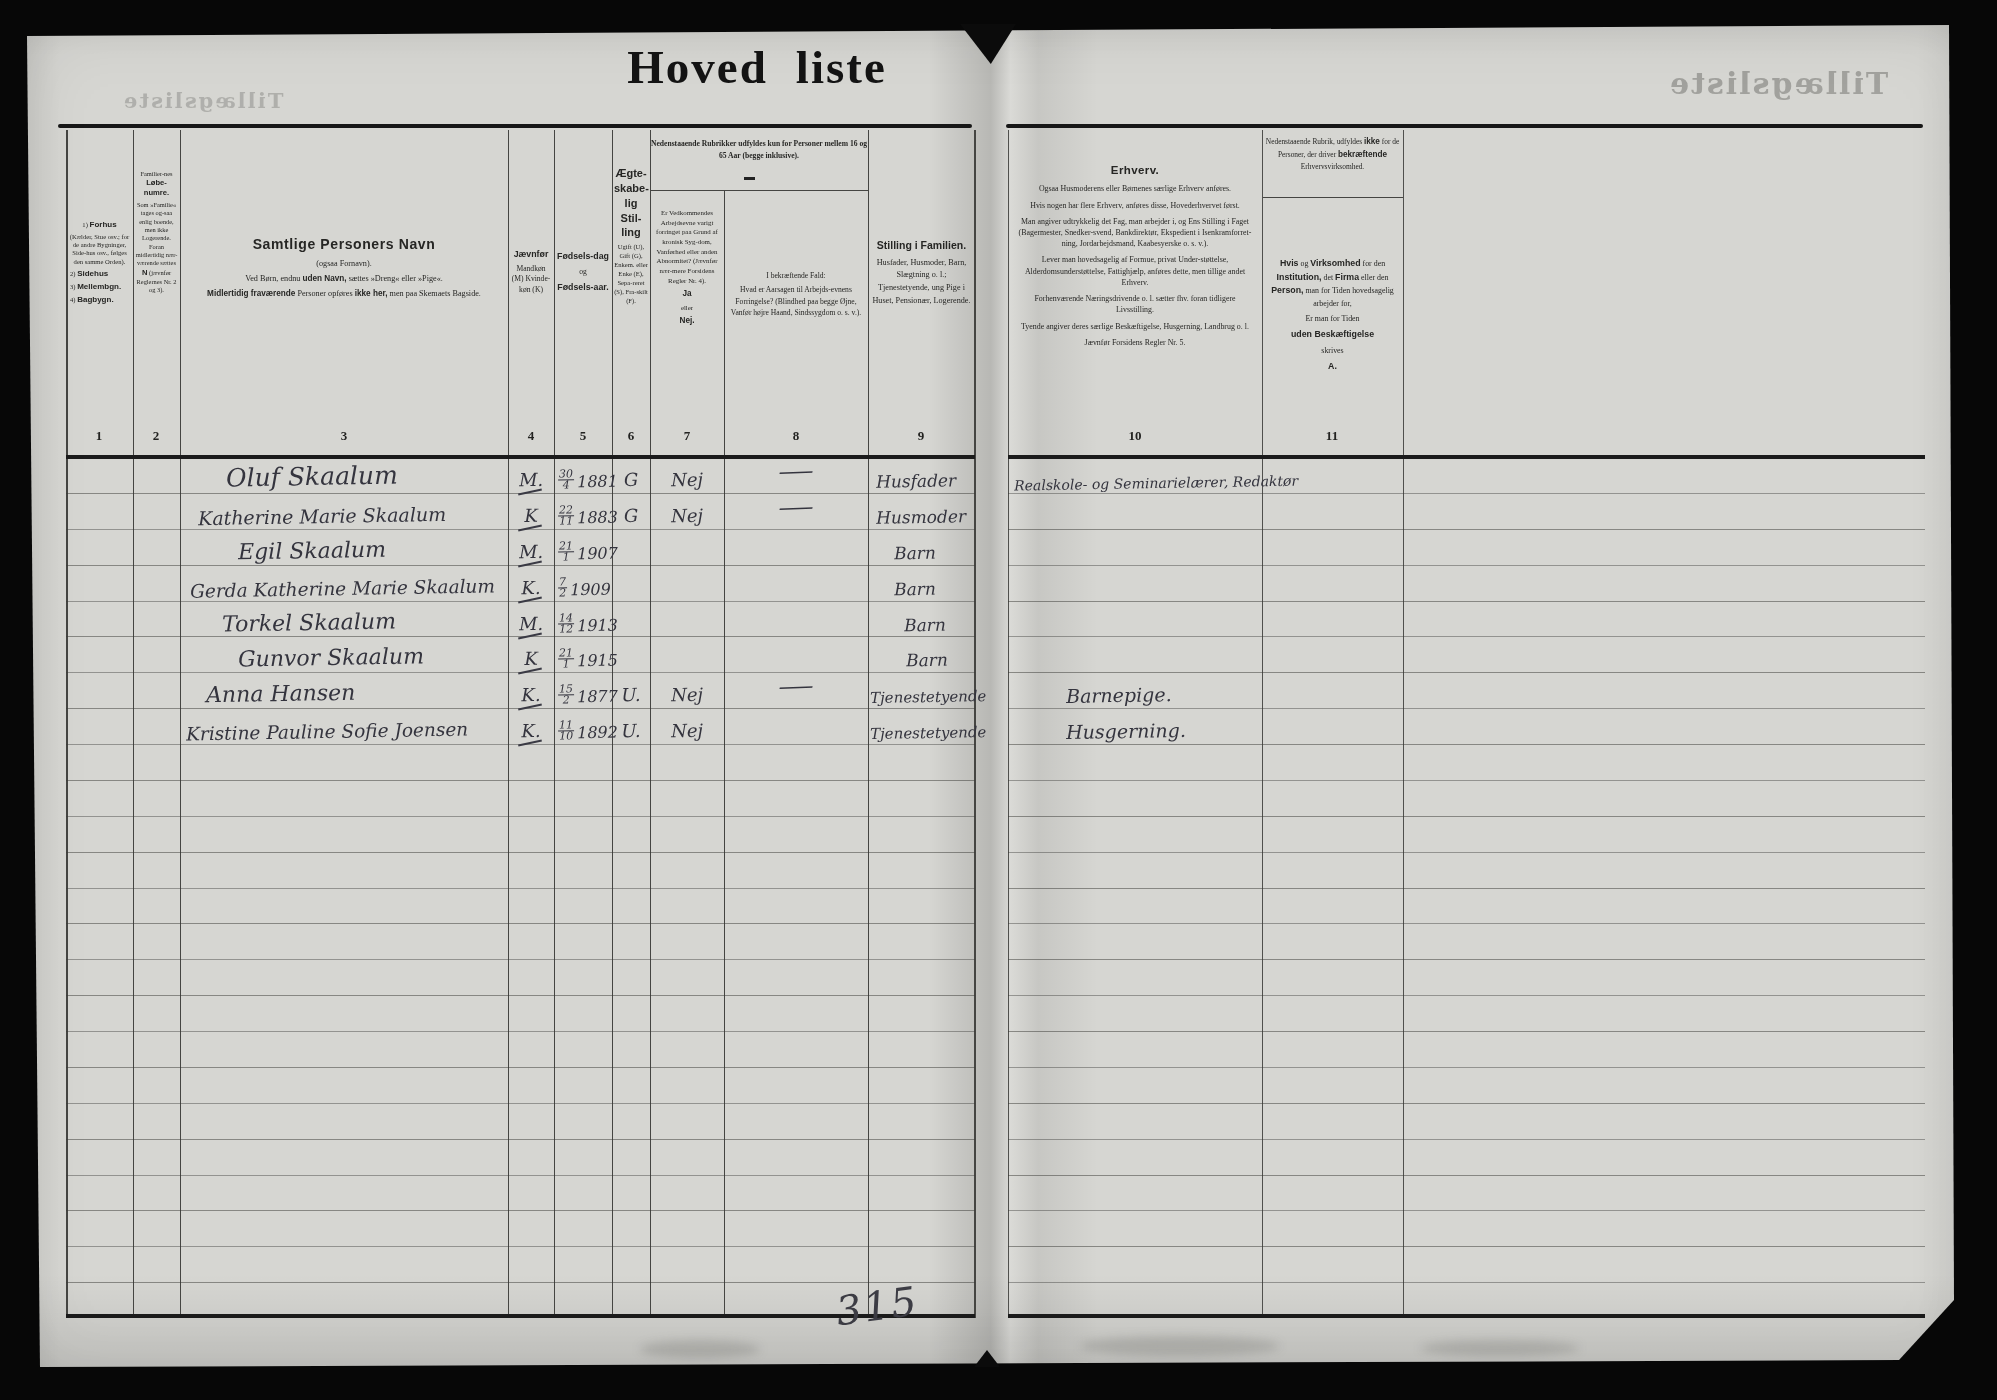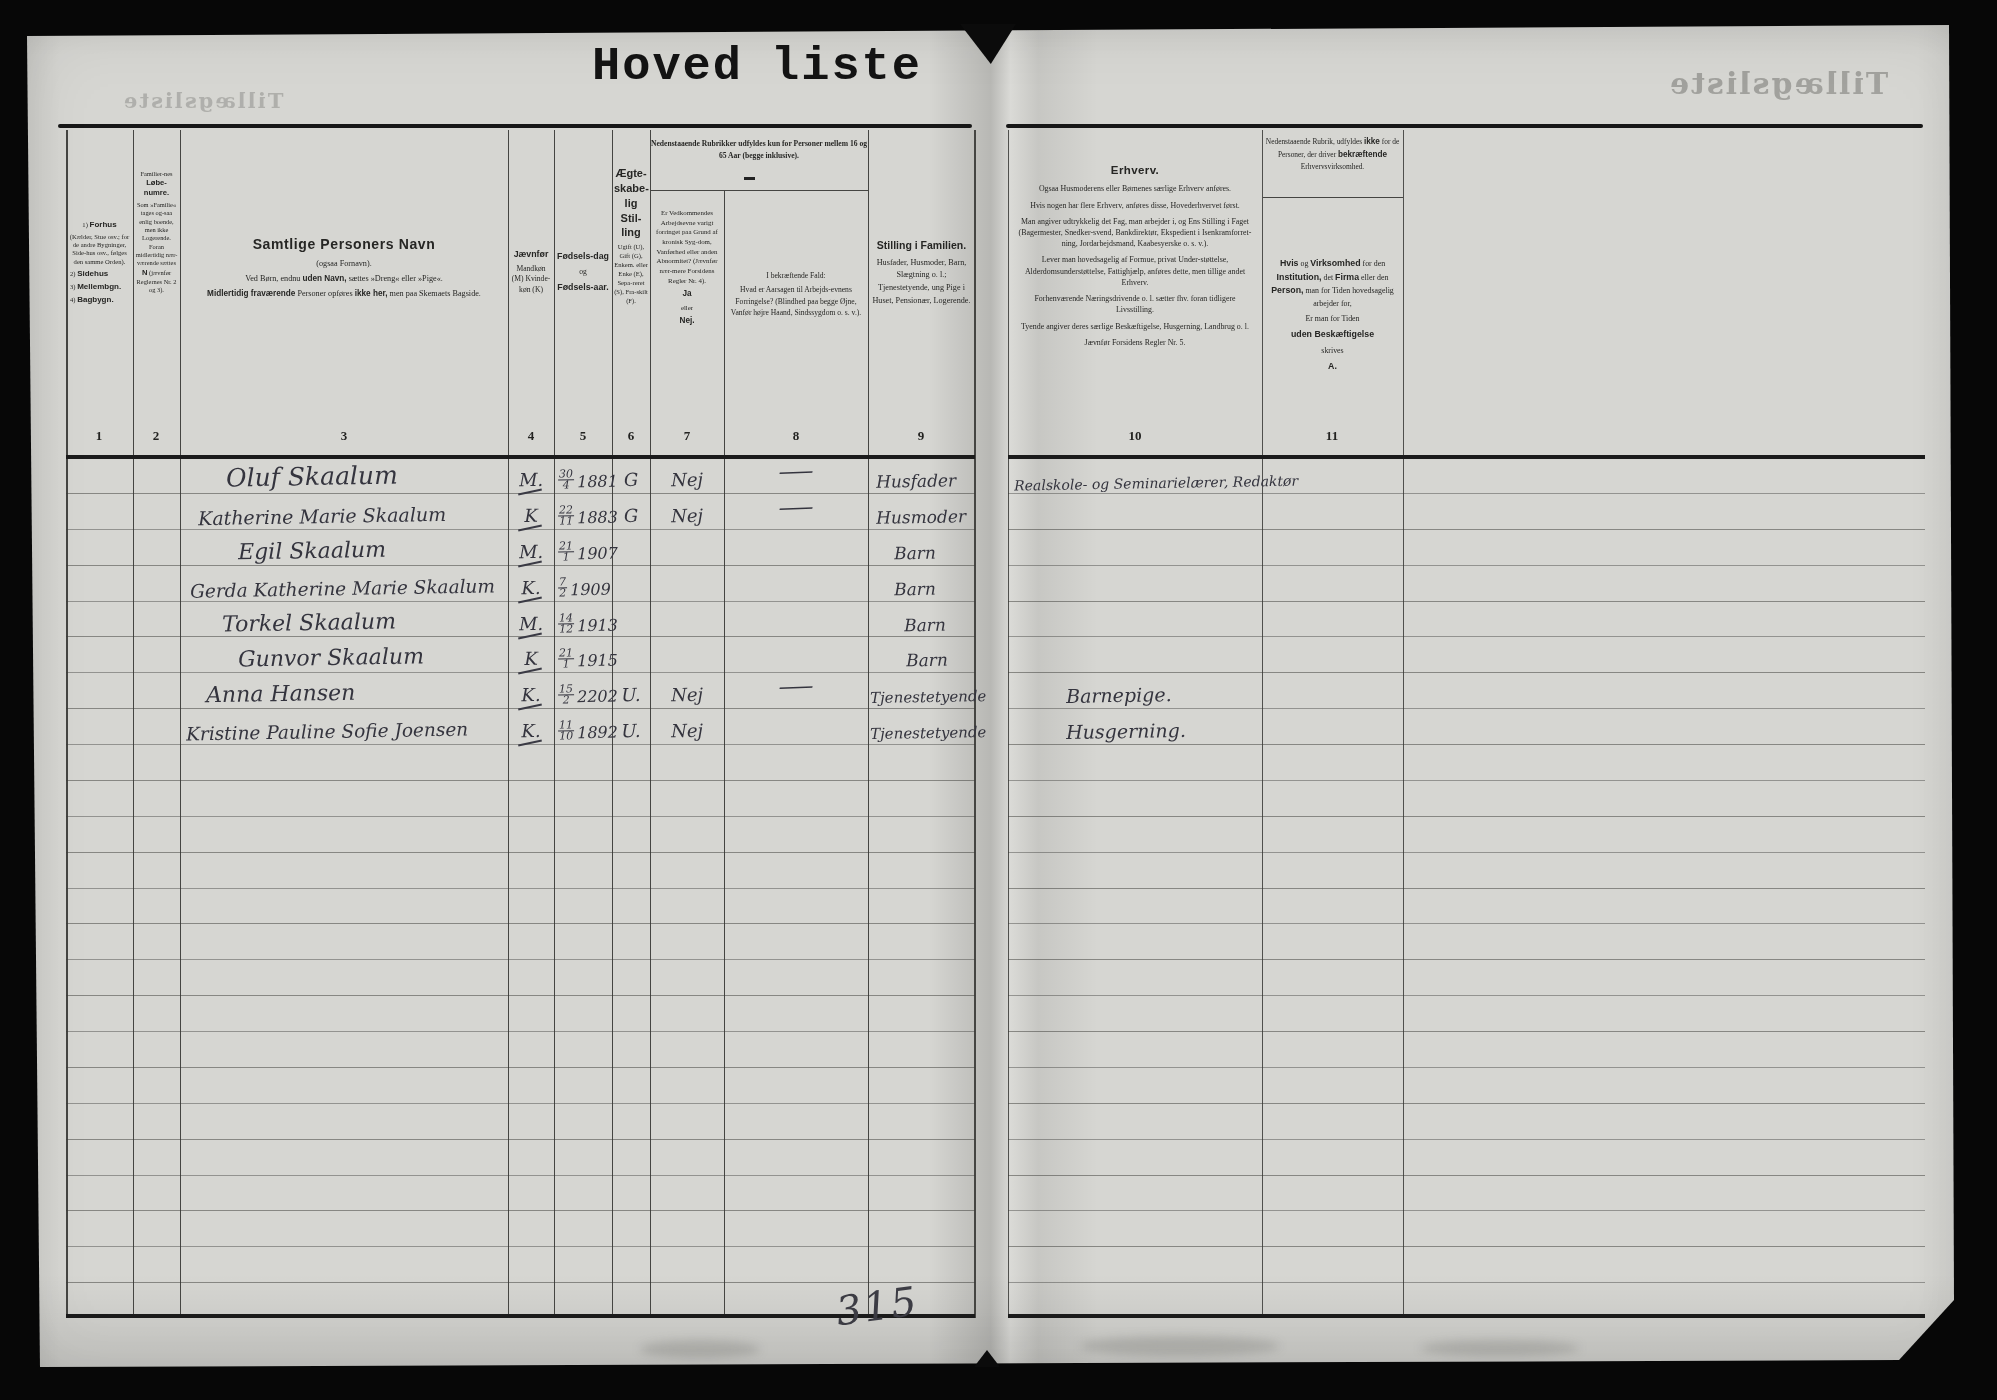--- a/index.html
+++ b/index.html
@@ -9,21 +9,21 @@
          clip-path:polygon(27px 36px,1949px 25px,1954px 1300px,1899px 1360px,40px 1367px);
          background:
            linear-gradient(to right, rgba(0,0,0,0.10), rgba(0,0,0,0) 3%, rgba(0,0,0,0) 46.5%,
              rgba(0,0,0,0.14) 49.6%, rgba(255,255,255,0.10) 50.6%, rgba(0,0,0,0.07) 52%,
              rgba(0,0,0,0) 55%, rgba(0,0,0,0) 96%, rgba(0,0,0,0.09)),
            linear-gradient(to bottom, rgba(0,0,0,0.07), rgba(0,0,0,0) 4%, rgba(0,0,0,0) 91%, rgba(0,0,0,0.13)),
            #d6d6d2;}
   .shadow-overlay{position:absolute;inset:0;box-shadow:inset 0 0 90px rgba(0,0,0,0.16);pointer-events:none;}
   .abs{position:absolute;}
   .title{position:absolute;left:757px;top:40px;transform:translateX(-50%);display:inline-flex;gap:28px;
-         font-family:Liberation Mono, monospace;font-weight:700;font-size:47px;letter-spacing:2px;color:#141414;white-space:nowrap;}
+         font-family:Liberation Serif, serif;font-weight:700;font-size:47px;letter-spacing:2px;color:#141414;white-space:nowrap;}
   .bleed{position:absolute;transform:scaleX(-1);font-family:"DejaVu Serif",serif;font-weight:700;
          color:#90908c;filter:blur(0.7px);white-space:nowrap;}
   .rule{position:absolute;height:4px;background:#171717;border-radius:2px;}
   .tbl{position:absolute;}
   .pr{position:absolute;text-align:center;color:#262624;}
   .pr .para{margin:0;}
   .pr .para + .para{margin-top:3px;}
   .b{font-weight:700;font-family:"Liberation Sans",sans-serif;}
   #c1{font-size:6.6px;line-height:1.25;}  #c1 .b{font-size:8px;}
   #c1 .para:nth-child(n+3){text-align:left;padding-left:2px;}
@@ -247,21 +247,21 @@
           </div>
           <div class="hw" style="position: absolute; left: 840px; top: 508px; height: 32px; font-size: 17px;">Barn</div>
           <div class="hw" style="position: absolute; left: 140px; top: 543px; height: 33px; font-size: 22px;">Anna Hansen</div>
           <div class="hw" style="position: absolute; left: 442px; top: 543px; height: 32px; width: 46px; justify-content: center; font-size: 18px;">K.</div>
           <div style="position: absolute; left: 452px; top: 576px; width: 24px; height: 2px; background: rgb(58, 58, 68); transform: rotate(-12deg);"></div>
           <div class="hw" style="position: absolute; left: 492px; top: 543px; height: 33px; font-size: 11px;">
             <span class="fr">
               <span class="fn">15</span>
               <span>2</span>
             </span>
-            <span class="yr">2202</span>
+            <span class="yr">1877</span>
           </div>
           <div class="hw" style="position: absolute; left: 546px; top: 543px; height: 32px; width: 38px; justify-content: center; font-size: 18px;">U.</div>
           <div class="hw" style="position: absolute; left: 584px; top: 543px; height: 32px; width: 74px; justify-content: center; font-size: 18px;">Nej</div>
           <div class="hw" style="position: absolute; left: 658px; top: 538px; height: 32px; width: 144px; justify-content: center;">
             <span class="dash">—</span>
           </div>
           <div class="hw" style="position: absolute; left: 804px; top: 544px; height: 32px; font-size: 15px;">Tjenestetyende</div>
           <div class="hw" style="position: absolute; left: 120px; top: 579px; height: 33px; font-size: 18.5px;">Kristine Pauline Sofie Joensen</div>
           <div class="hw" style="position: absolute; left: 442px; top: 579px; height: 32px; width: 46px; justify-content: center; font-size: 18px;">K.</div>
           <div style="position: absolute; left: 452px; top: 612px; width: 24px; height: 2px; background: rgb(58, 58, 68); transform: rotate(-12deg);"></div>

